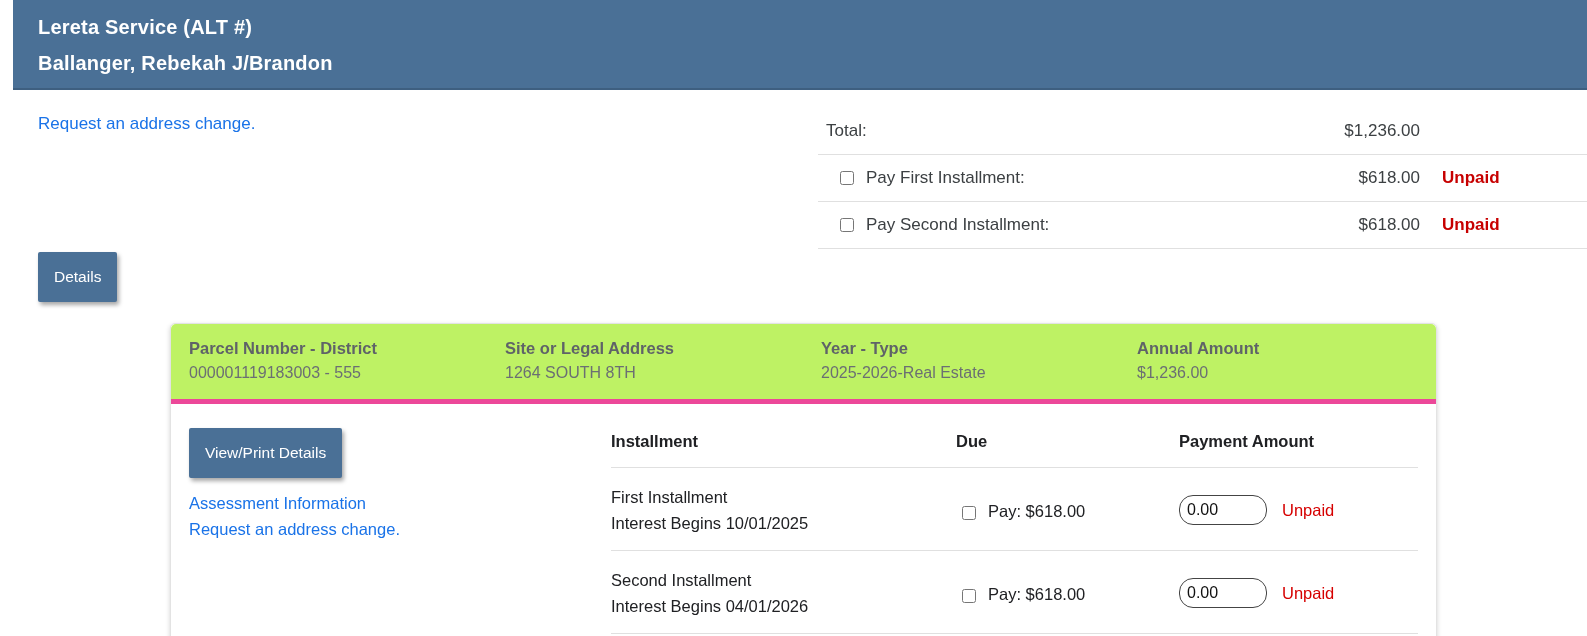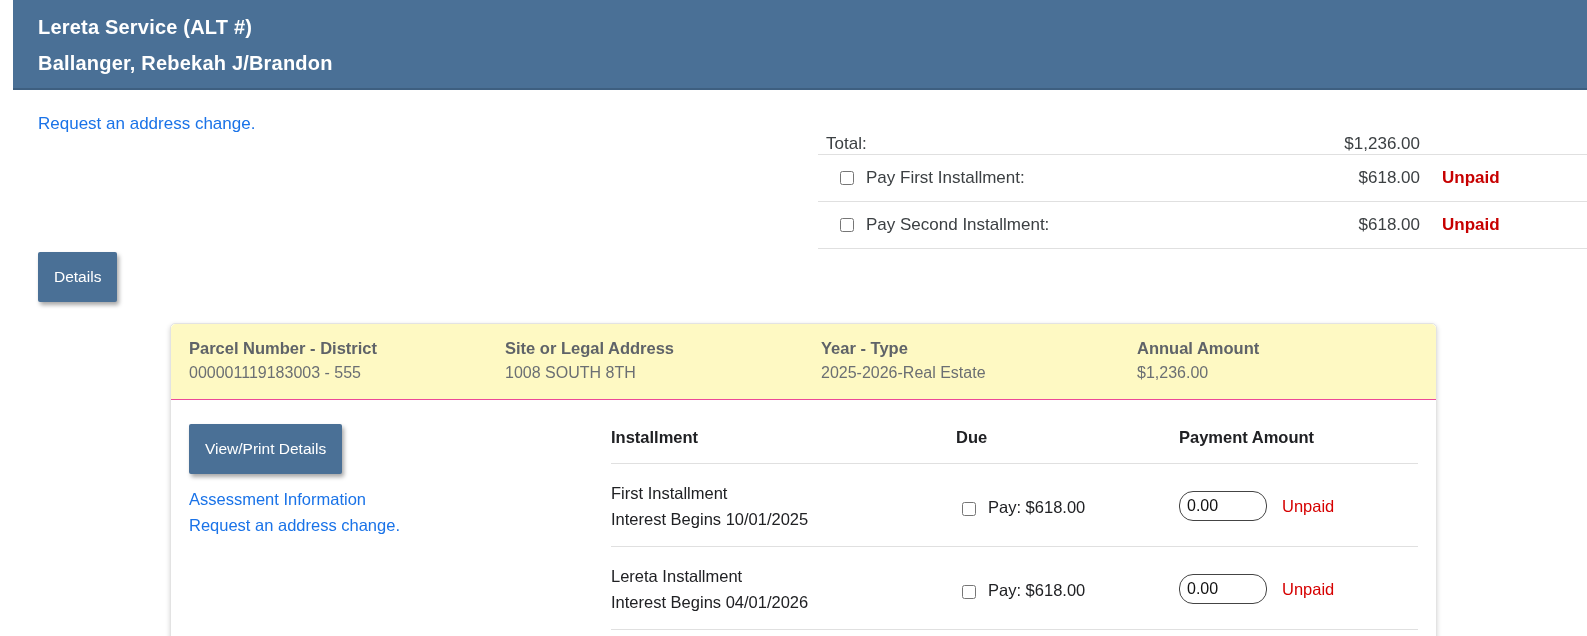--- a/index.html
+++ b/index.html
@@ -32,21 +32,21 @@
   .top-section { display: flex; align-items: flex-start; padding-top: 18px; }
   a.link { color: #1a73e8; text-decoration: none; cursor: pointer; }
   .addr-link-top { margin: 6px 0 0 25px; font-size: 17px; display: inline-block; }
 
   .totals { margin-left: auto; width: 769px; font-size: 17px; color: #3c4043; }
   .t-row {
     display: flex; align-items: center;
     min-height: 47px;
     border-bottom: 1px solid #e0e0e0;
   }
-  .t-row.total-row { border-bottom: 1px solid #e0e0e0; align-items: flex-end; }
+  .t-row.total-row { border-bottom: 1px solid #e0e0e0; }
   .t-label { flex: 1; padding-left: 8px; display: flex; align-items: center; }
   .t-label input[type="checkbox"] {
     width: 14px; height: 14px; margin: 0 12px 0 14px; cursor: pointer;
   }
   .t-amount { width: 120px; text-align: right; }
   .t-status { width: 167px; padding-left: 22px; }
   .unpaid-bold { color: #c70000; font-weight: 700; }
 
   
   .btn {
@@ -66,22 +66,22 @@
   .panel {
     margin: 21px 0 0 157px;
     width: 1267px;
     background: #ffffff;
     border: 1px solid #e3e3e3;
     border-radius: 5px;
     box-shadow: 0 2px 5px rgba(0,0,0,.18);
   }
   .panel-head {
     display: flex;
-    background: #fef9c3;
-    border-bottom: 1px solid #ec4899;
+    background: #bef264;
+    border-bottom: 5px solid #ec4899;
     border-radius: 5px 5px 0 0;
     padding: 12px 18px 13px 18px;
   }
   .ph-col { width: 316px; }
   .ph-col:last-child { width: auto; flex: 1; }
   .ph-label { font-weight: 700; color: #5f6368; font-size: 16.5px; line-height: 24px; }
   .ph-value { color: #6b6f73; font-size: 16px; line-height: 26px; }
 
   .panel-body { display: flex; padding: 24px 18px 30px 18px; }
   .actions { width: 422px; }
@@ -164,21 +164,21 @@
 
   <section class="panel">
 
     <div class="panel-head">
       <div class="ph-col">
         <div class="ph-label">Parcel Number - District</div>
         <div class="ph-value">000001119183003 - 555</div>
       </div>
       <div class="ph-col">
         <div class="ph-label">Site or Legal Address</div>
-        <div class="ph-value">1008 SOUTH 8TH</div>
+        <div class="ph-value">1264 SOUTH 8TH</div>
       </div>
       <div class="ph-col">
         <div class="ph-label">Year - Type</div>
         <div class="ph-value">2025-2026-Real Estate</div>
       </div>
       <div class="ph-col">
         <div class="ph-label">Annual Amount</div>
         <div class="ph-value">$1,236.00</div>
       </div>
     </div>
@@ -208,21 +208,21 @@
             <span>Pay: $618.00</span>
           </div>
           <div class="c3">
             <input type="text" class="pay-input" value="0.00" style="">
             <span class="unpaid">Unpaid</span>
           </div>
         </div>
 
         <div class="it-row">
           <div class="c1">
-            <div class="inst-name">Lereta Installment</div>
+            <div class="inst-name">Second Installment</div>
             <div class="inst-interest">Interest Begins 04/01/2026</div>
           </div>
           <div class="c2">
             <input type="checkbox" style="">
             <span>Pay: $618.00</span>
           </div>
           <div class="c3">
             <input type="text" class="pay-input" value="0.00" style="">
             <span class="unpaid">Unpaid</span>
           </div>

